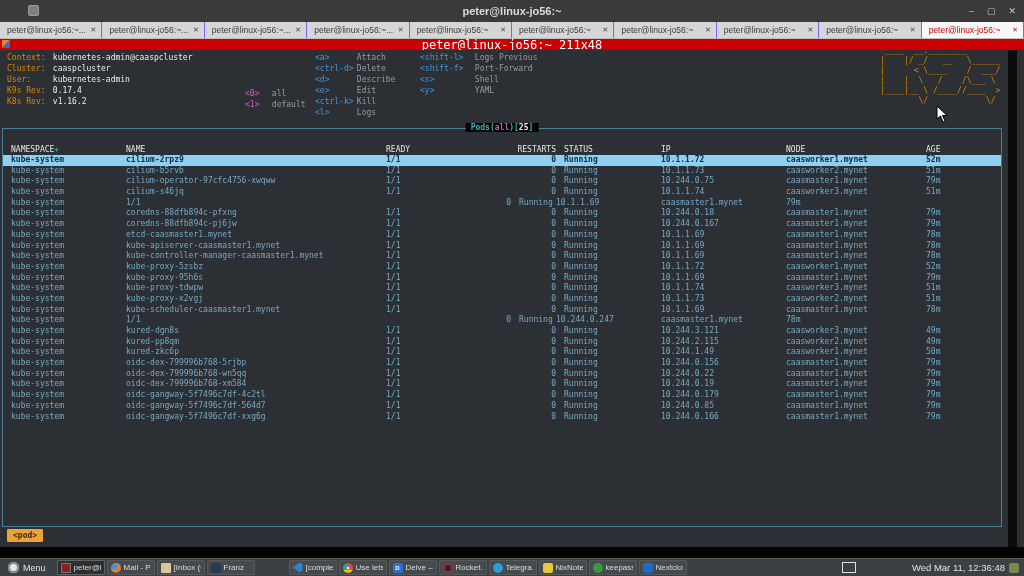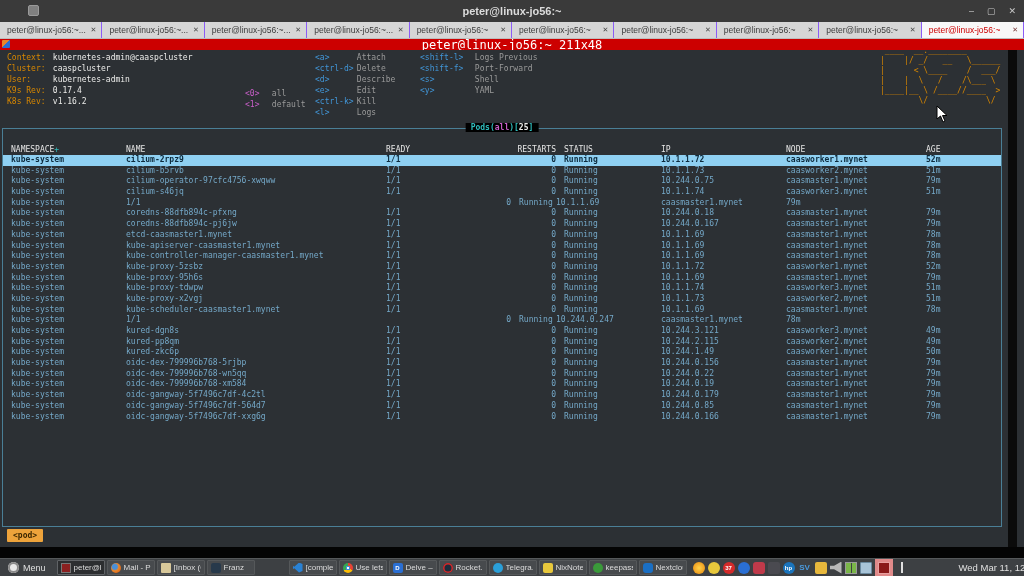--- a/index.html
+++ b/index.html
@@ -698,48 +698,19 @@
 
         <div class="task-btn">
           <span class="app-ico12 i-nextcloud"></span>
           <span class="lbl">Nextcloud</span>
         </div>
 
     </div>
 
     <div class="spacer"></div>
 
-    <div class="tray">
-
-        <span class="tray-icon i-brightness"></span>
-
-        <span class="tray-icon i-dot-yellow"></span>
-
-        <span class="tray-icon i-badge-count">37</span>
-
-        <span class="tray-icon i-bluetooth"></span>
-
-        <span class="tray-icon i-chat"></span>
-
-        <span class="tray-icon i-workrave"></span>
-
-        <span class="tray-icon i-hp">hp</span>
-
-        <span class="tray-icon i-sv">SV</span>
-
-        <span class="tray-icon i-notes"></span>
-
-        <span class="tray-icon i-volume"></span>
-
-        <span class="tray-icon i-network"></span>
-
-        <span class="tray-icon i-printer"></span>
-
-        <span class="tray-icon i-terminal-tray"></span>
-
-    </div>
 
     <div class="show-desktop"></div>
     <div class="clock">Wed Mar 11, 12:36:48</div>
     <div class="tray-right-ico"></div>
   </div>
 
 </div>
 
 </body></html>

